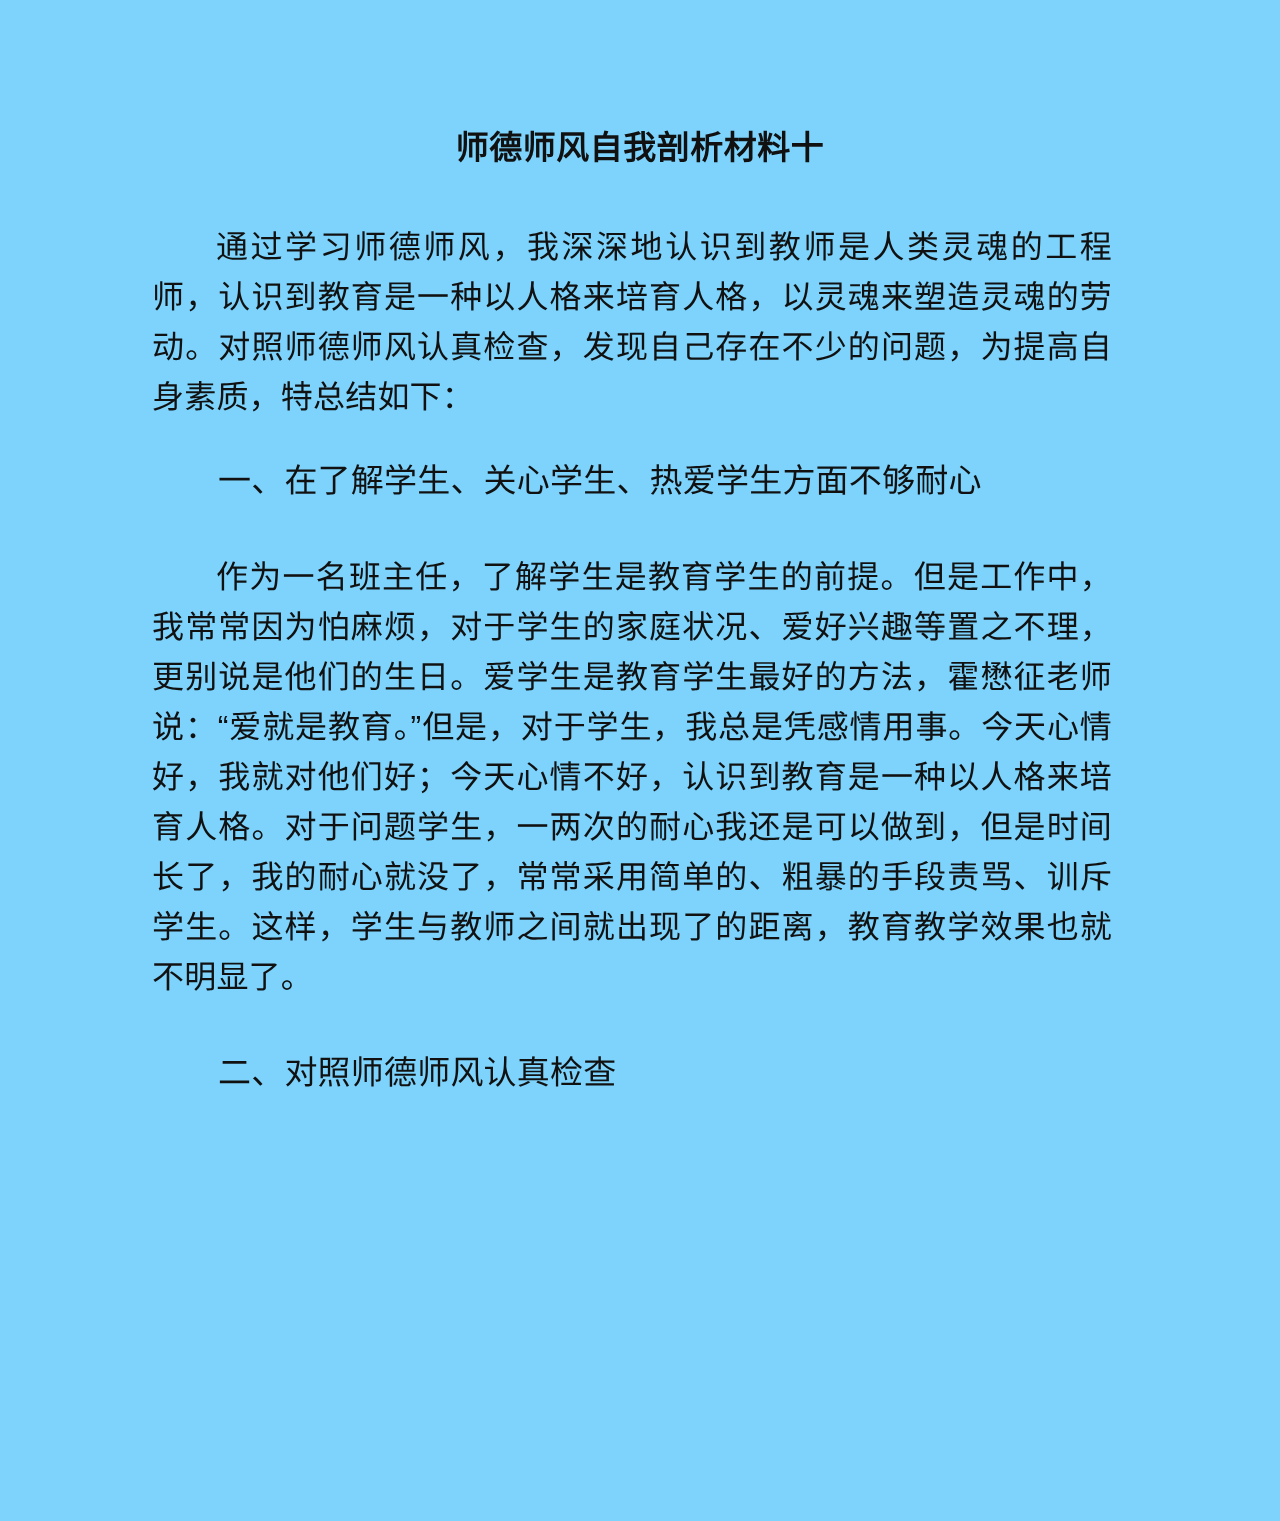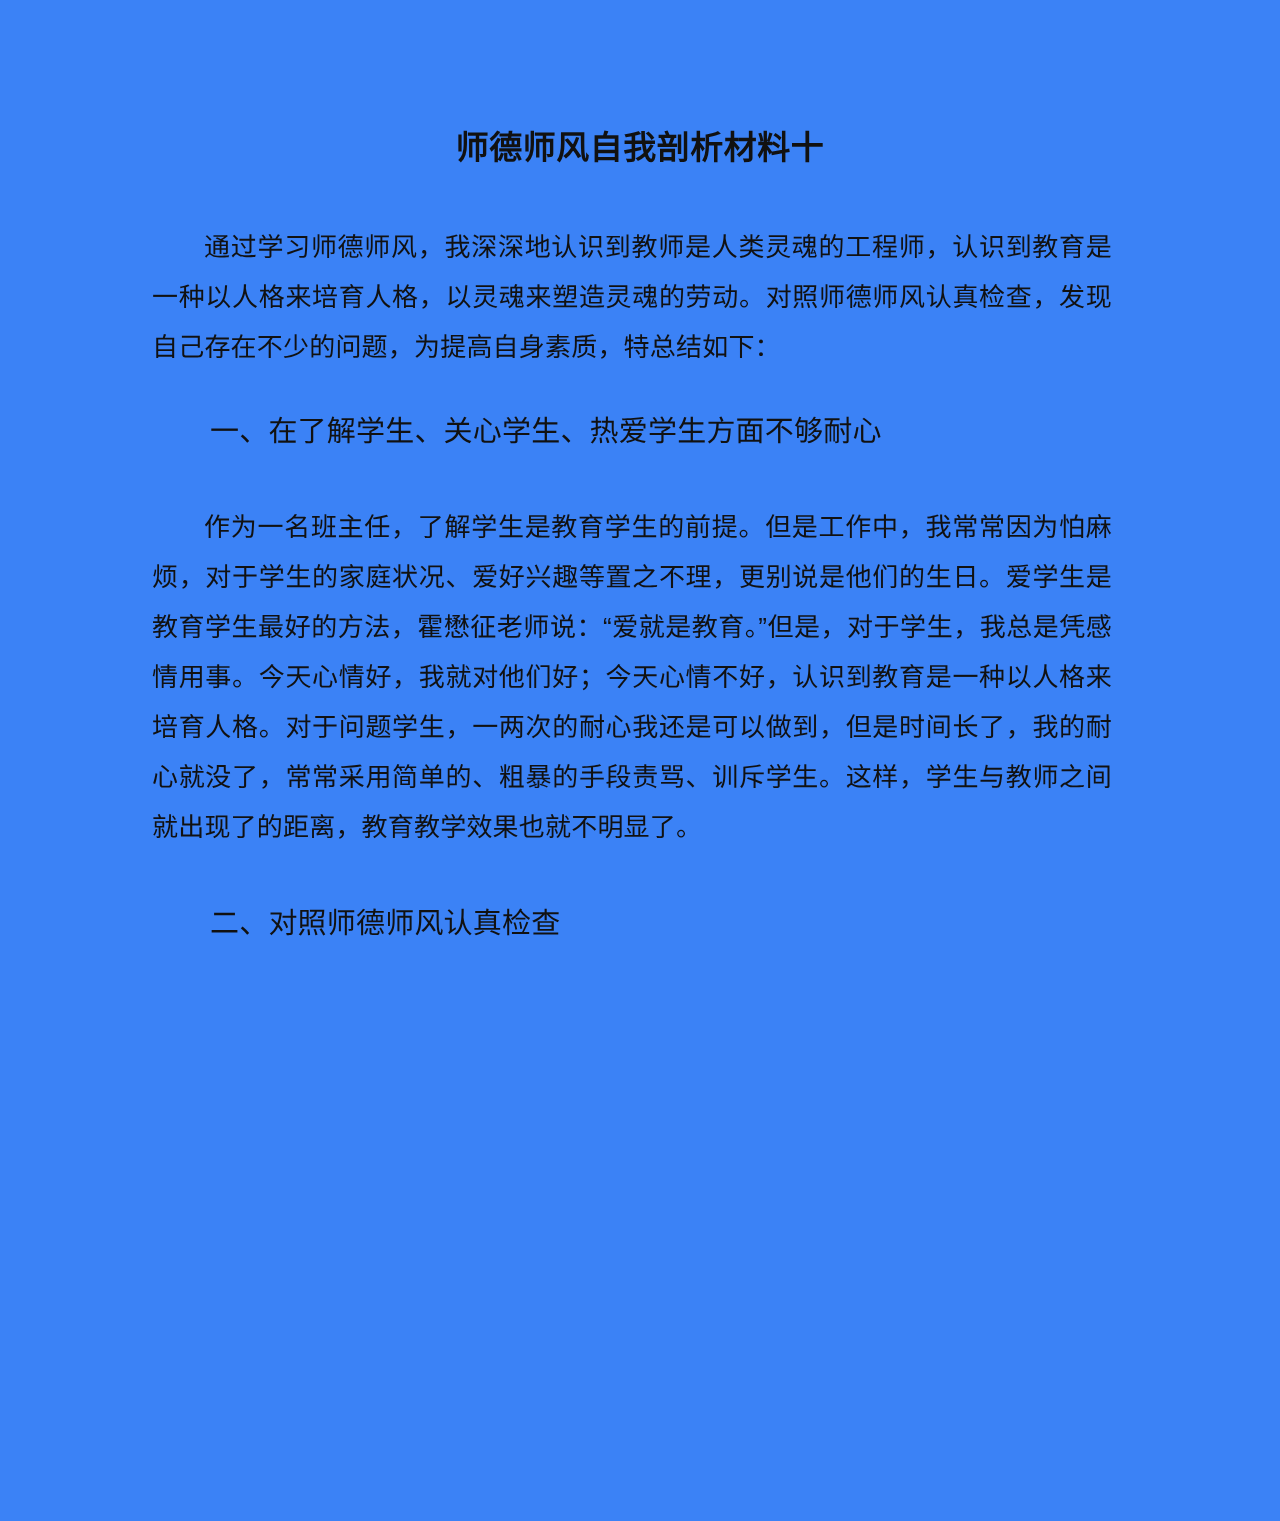--- a/index.html
+++ b/index.html
@@ -12,55 +12,55 @@
     width: 1280px;
     height: 1521px;
     font-family: "Liberation Sans", "DejaVu Sans", sans-serif;
     color: #000000;
     -webkit-font-smoothing: antialiased;
   }
   .page {
     position: relative;
     width: 1280px;
     height: 1521px;
-    background: #3b82f6;
+    background: #7dd3fc;
     box-sizing: border-box;
     padding: 0 152px;
     overflow: hidden;
   }
   .doc-title {
     margin: 0;
     padding-top: 126px;
     text-align: center;
     font-size: 33px;
     font-weight: 700;
     line-height: 44px;
     letter-spacing: 0.5px;
     color: #111111;
   }
   .body-block {
     margin-top: 52px;
   }
   p.para {
     margin: 0 16px 34px 0;
-    font-size: 26px;
+    font-size: 32px;
     line-height: 50px;
     text-align: justify;
     text-justify: inter-ideograph;
     text-indent: 2em;
     letter-spacing: 0.2px;
     color: #111111;
     word-break: break-all;
   }
   p.para.last-of-section {
     margin-bottom: 46px;
   }
   h2.section-heading {
     margin: 0 0 46px 0;
-    font-size: 29px;
+    font-size: 33px;
     font-weight: 400;
     line-height: 50px;
     text-indent: 2em;
     letter-spacing: 0.2px;
     color: #111111;
   }
   h2.section-heading.first {
     margin-top: 10px;
   }
 </style>

